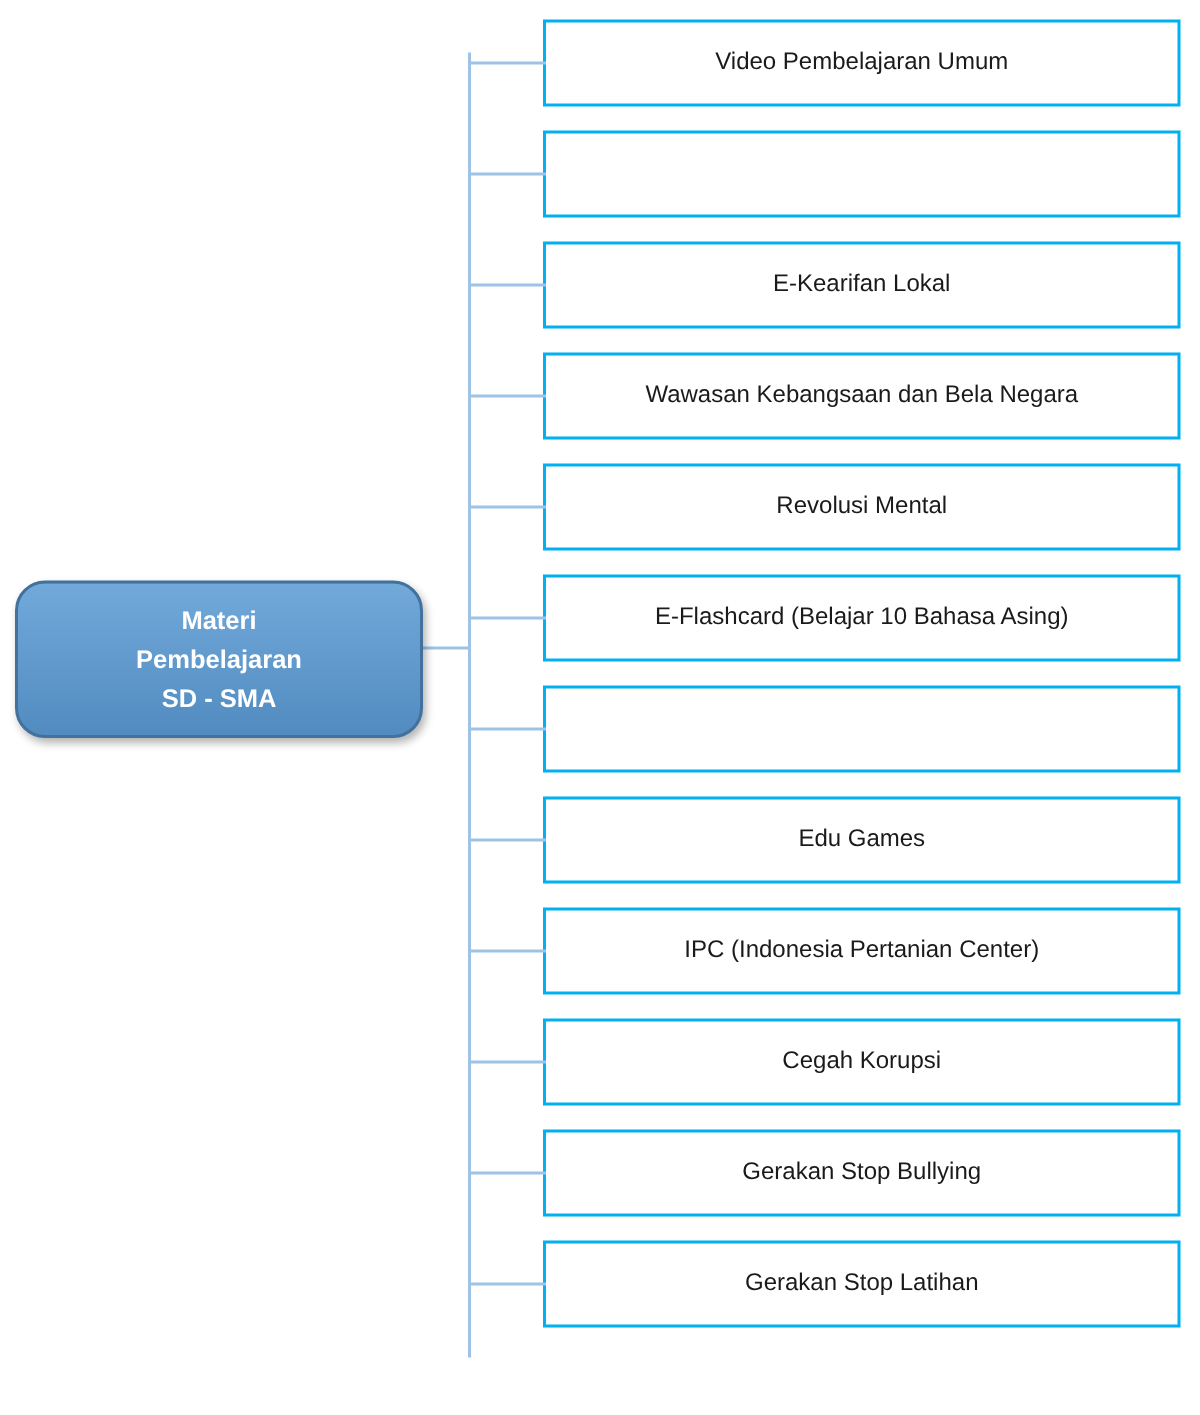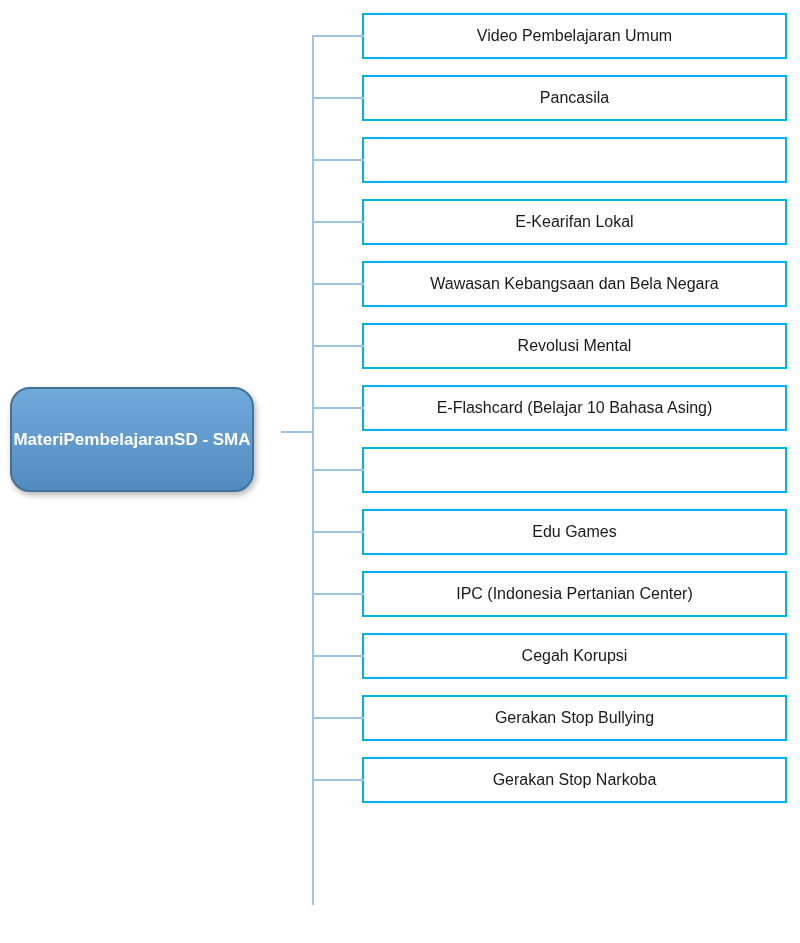--- a/index.html
+++ b/index.html
@@ -10,30 +10,30 @@
     background: var(--background, #ffffff);
     font-family: "Liberation Sans", sans-serif;
     overflow: hidden;
   }
 
   
   .root-node {
     position: absolute;
     left: 10px;
     top: 387px;
-    width: 244px;
+    width: 272px;
     height: 105px;
     box-sizing: border-box;
     background: var(--node-fill, #5B9BD5);
     background-image: linear-gradient(180deg, rgba(255,255,255,0.14), rgba(0,0,0,0.10));
     border: 2px solid var(--node-border, #41719C);
     border-radius: 20px;
     box-shadow: 2px 3px 6px rgba(0,0,0,0.30);
     display: flex;
-    flex-direction: row;
+    flex-direction: column;
     align-items: center;
     justify-content: center;
     color: var(--node-text, #ffffff);
     font-size: 17px;
     font-weight: bold;
     line-height: 26px;
     text-align: center;
   }
 
   
@@ -60,21 +60,21 @@
     left: 362px;
     top: 13px;
     width: 425px;
     display: flex;
     flex-direction: column;
     gap: 16px;
   }
   .item-box {
     position: relative;
     box-sizing: border-box;
-    height: 46px;
+    height: 58px;
     background: var(--box-bg, #ffffff);
     border: 2.5px solid var(--box-border, #00B0F0);
     display: flex;
     align-items: center;
     justify-content: center;
   }
   .item-box .stub {
     position: absolute;
     left: -50px;
     top: 50%;
@@ -105,24 +105,20 @@
     <div>SD - SMA</div>
   </div>
 
   <div class="items-column">
     <div class="item-box">
       <div class="stub"></div>
       <span class="item-label">Video Pembelajaran Umum</span>
     </div>
     <div class="item-box">
       <div class="stub"></div>
-      <span class="item-label">Pancasila</span>
-    </div>
-    <div class="item-box">
-      <div class="stub"></div>
     </div>
     <div class="item-box">
       <div class="stub"></div>
       <span class="item-label">E-Kearifan Lokal</span>
     </div>
     <div class="item-box">
       <div class="stub"></div>
       <span class="item-label">Wawasan Kebangsaan dan Bela Negara</span>
     </div>
     <div class="item-box">
@@ -147,17 +143,17 @@
     <div class="item-box">
       <div class="stub"></div>
       <span class="item-label">Cegah Korupsi</span>
     </div>
     <div class="item-box">
       <div class="stub"></div>
       <span class="item-label">Gerakan Stop Bullying</span>
     </div>
     <div class="item-box">
       <div class="stub"></div>
-      <span class="item-label">Gerakan Stop Narkoba</span>
+      <span class="item-label">Gerakan Stop Latihan</span>
     </div>
   </div>
 
 </div>
 
 </body></html>

